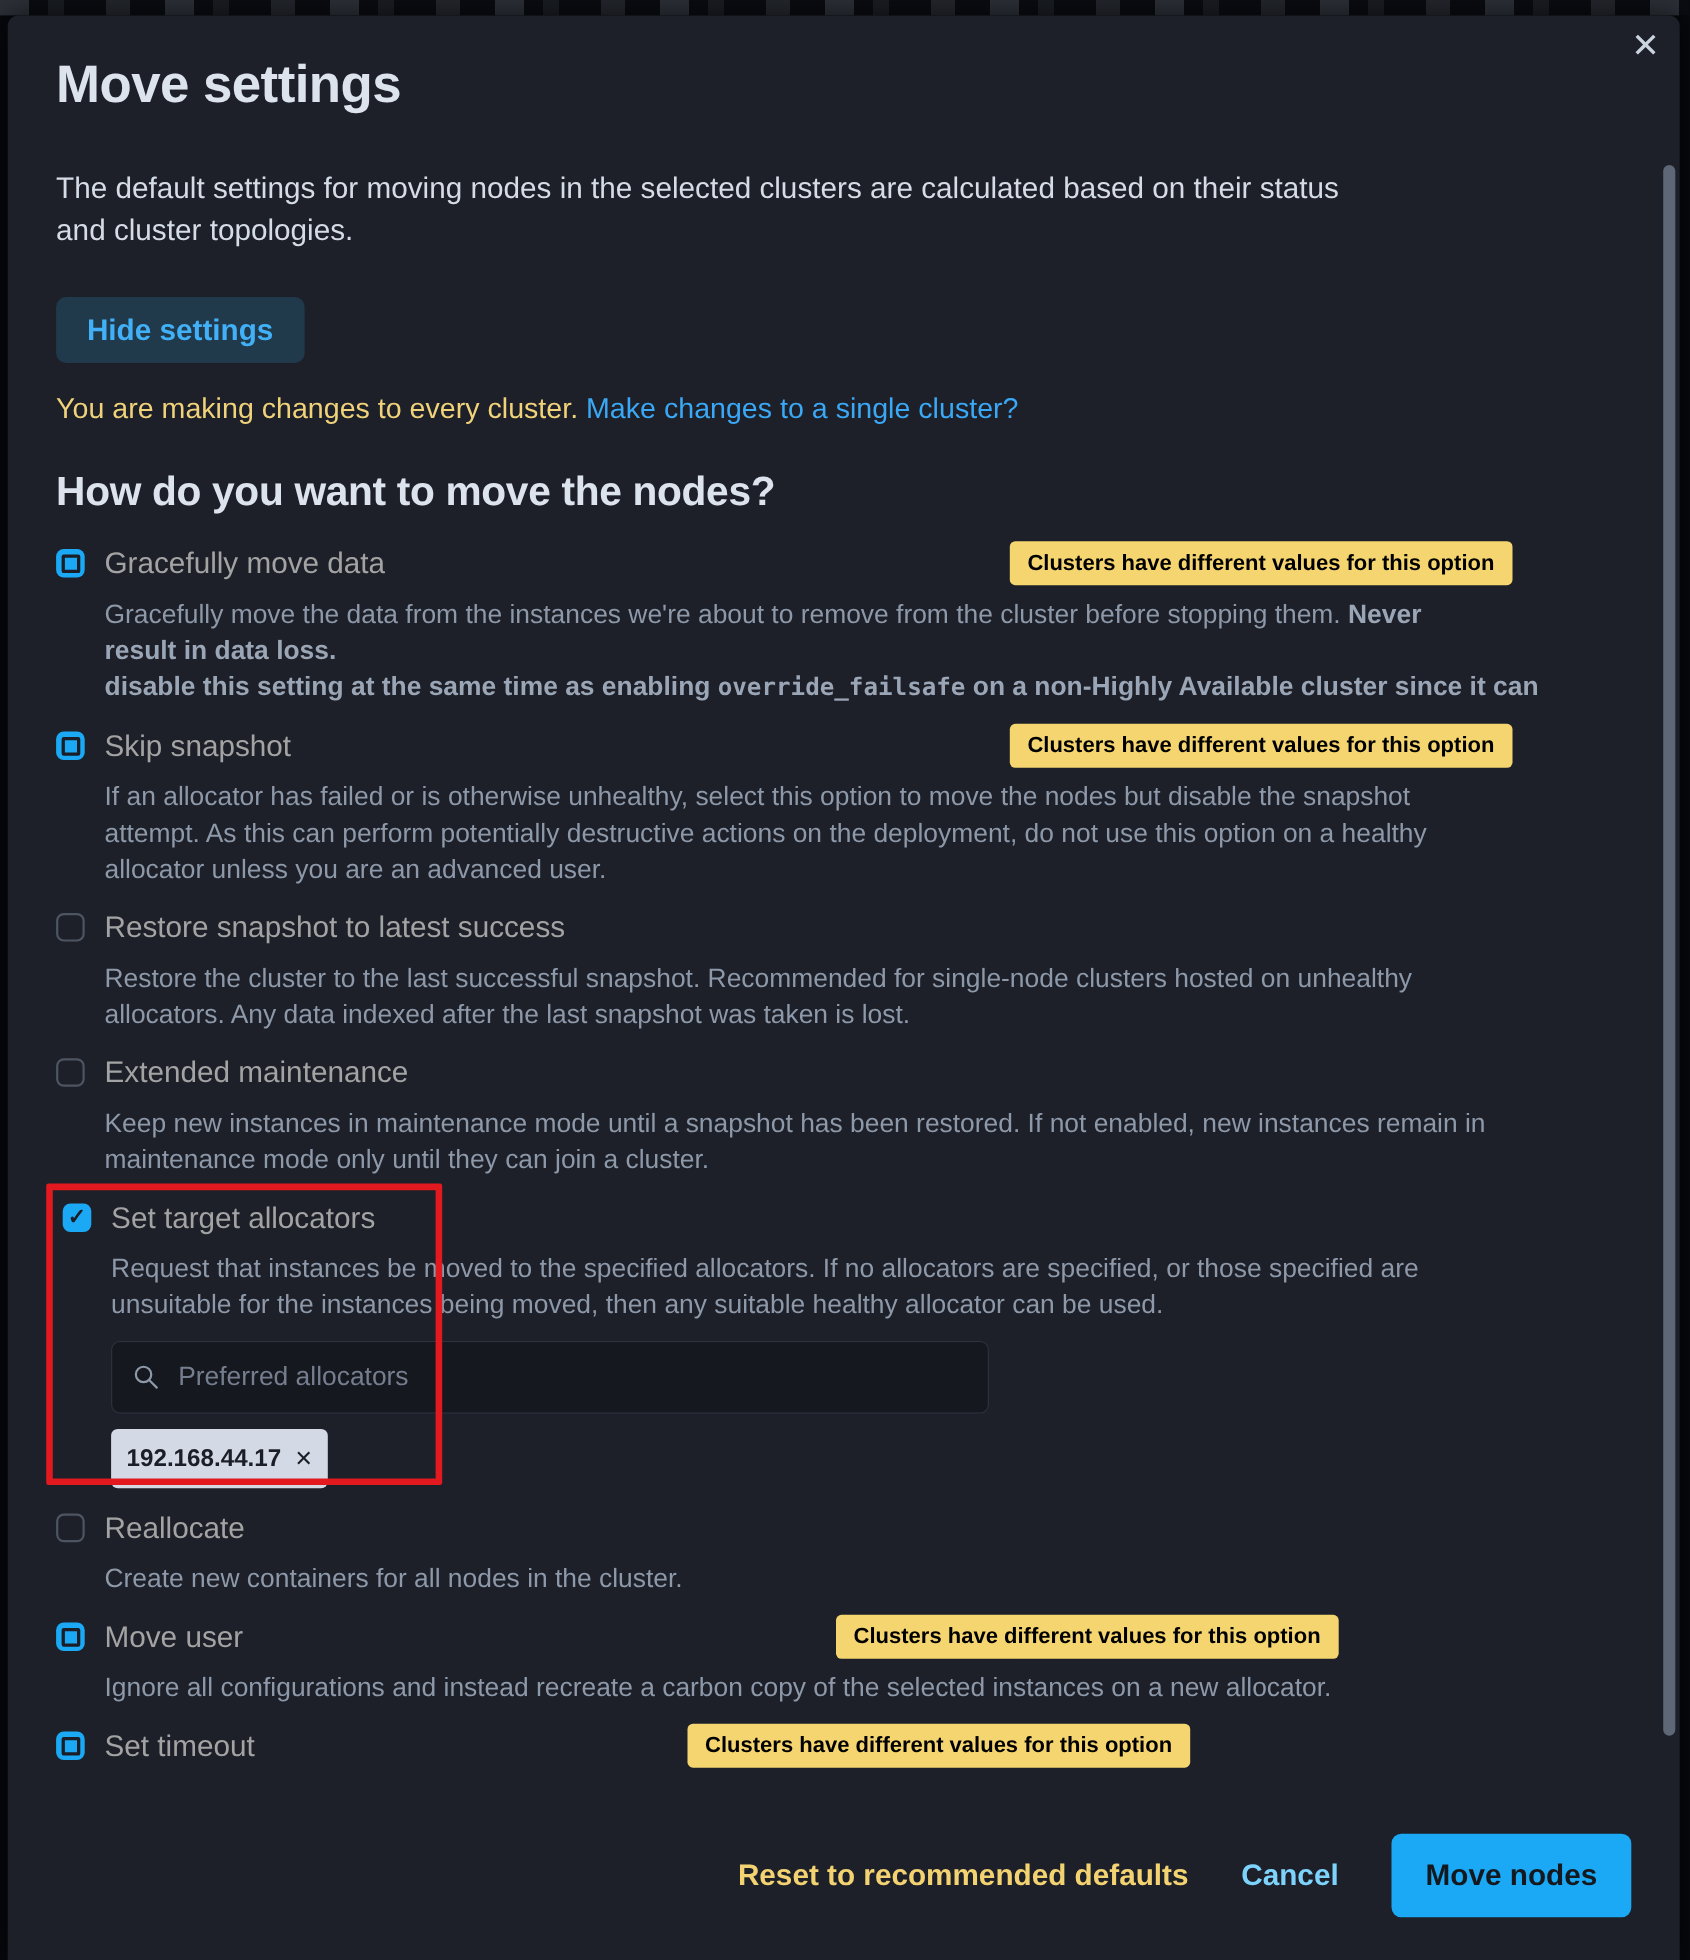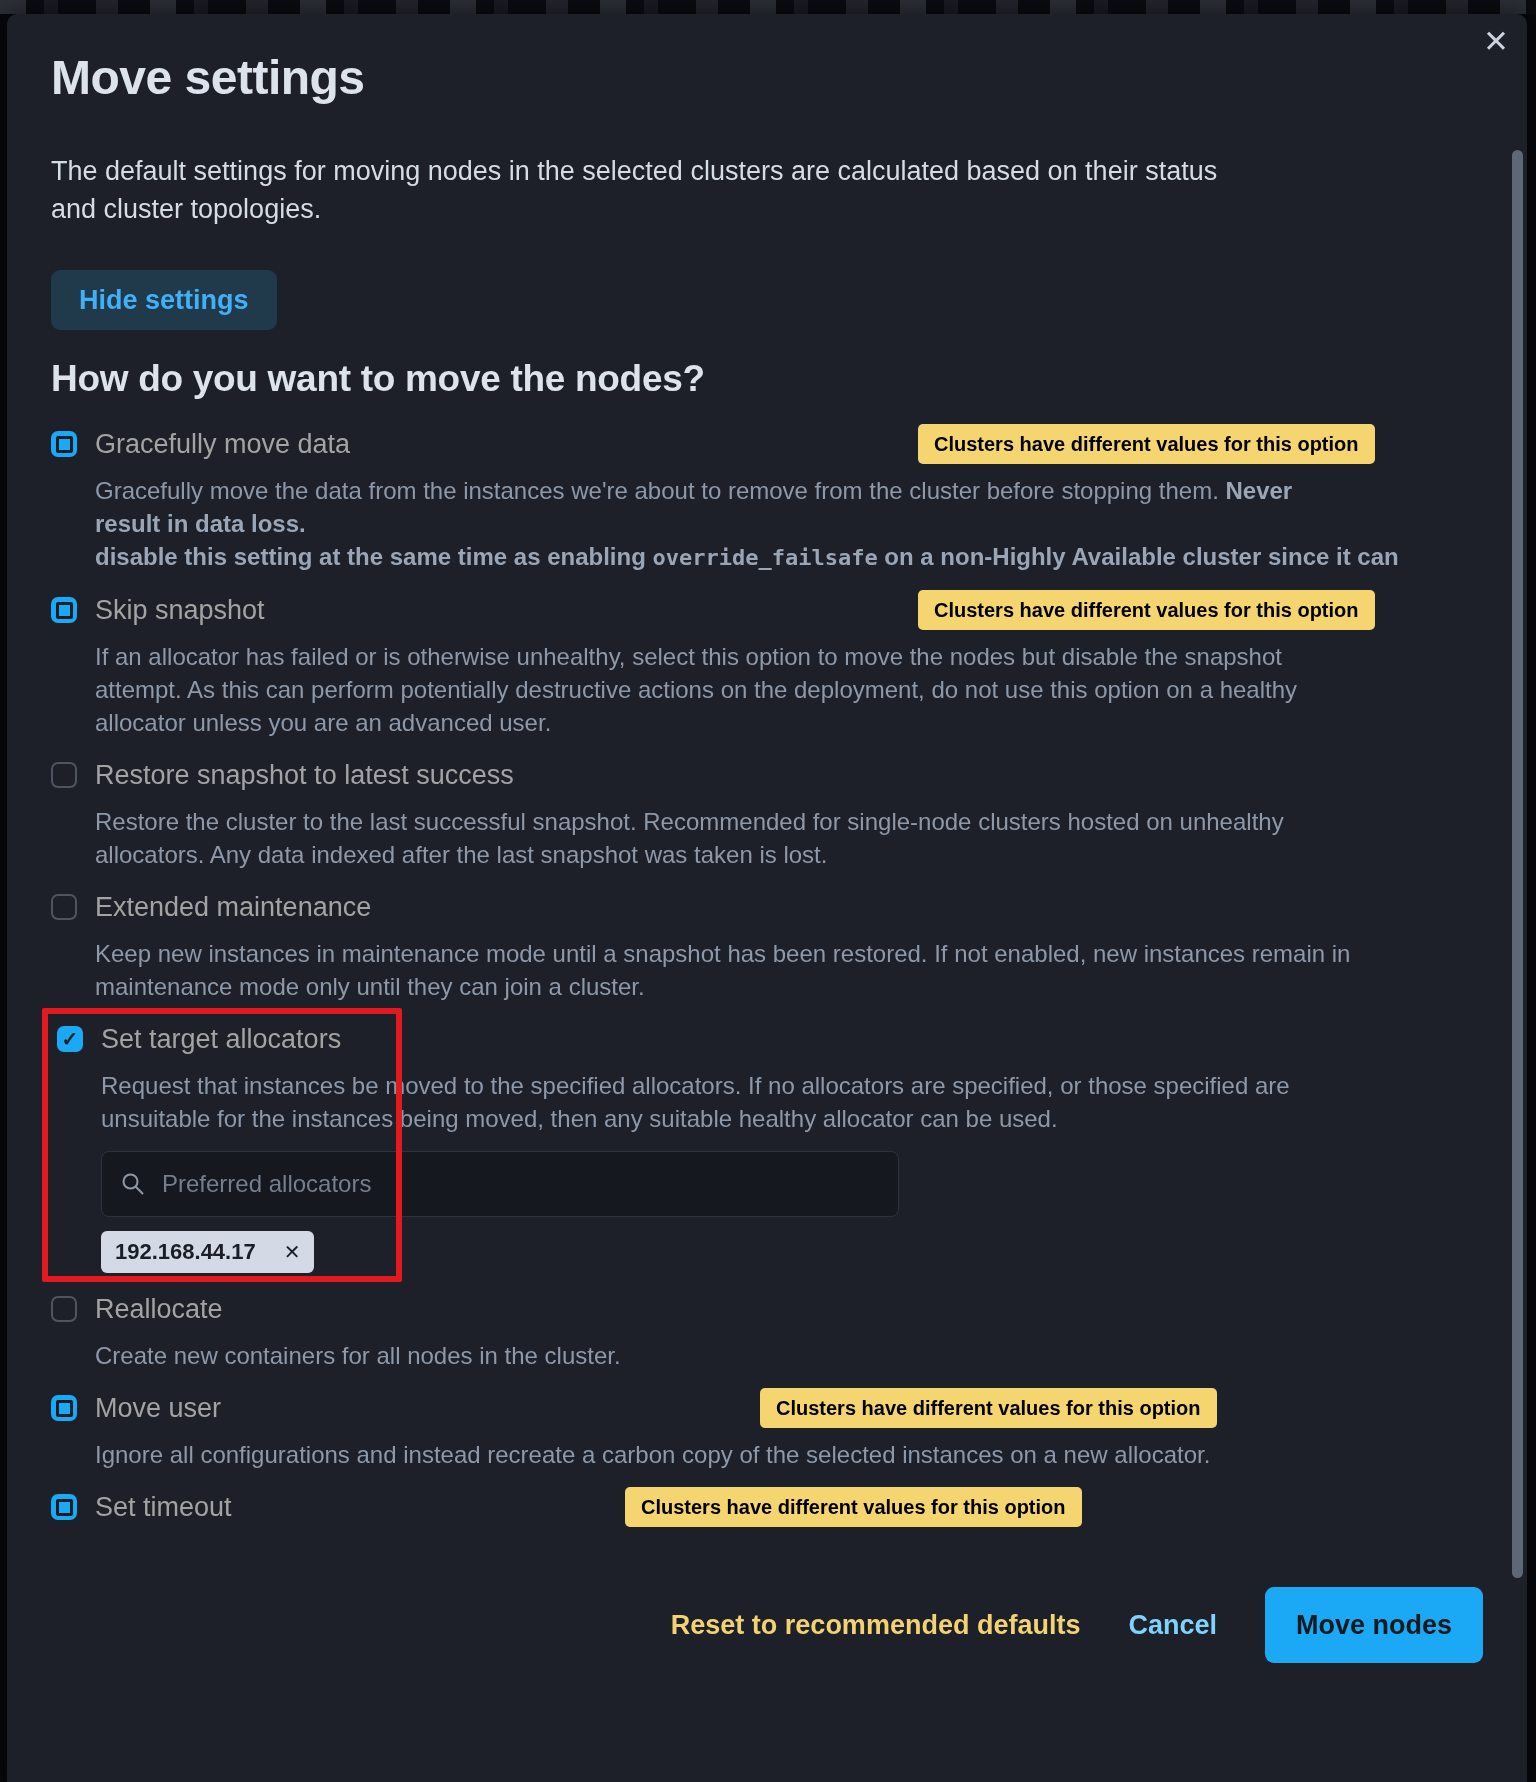--- a/index.html
+++ b/index.html
@@ -48,21 +48,21 @@
 
   .sec5{margin-top:36px;margin-left:6px;}
   .red-box{position:absolute;left:-15px;top:-15px;width:360px;height:274px;box-sizing:border-box;
     border:6px solid #e2191f;border-radius:2px;pointer-events:none;z-index:5;}
   .alloc-input{margin:16px 0 0 0;width:798px;height:66px;box-sizing:border-box;display:flex;align-items:center;
     background:#16181f;border:1px solid #2e3340;border-radius:8px;padding:0 18px;gap:14px;}
   .alloc-input input{flex:1;background:transparent;border:none;outline:none;color:#ef4444;
     font-size:24px;font-family:"Liberation Sans",sans-serif;}
   .alloc-input input::placeholder{color:#757e8e;}
   .search-svg{flex:0 0 auto;}
-  .tag{display:inline-flex;align-items:center;margin-top:14px;height:42px;padding:0 14px;gap:28px;
+  .tag{display:inline-flex;align-items:center;margin-top:14px;height:54px;padding:0 14px;gap:12px;
     background:#d3dae6;border-radius:6px;color:#1b1e26;font-size:22px;font-weight:700;}
   .tag .tag-x{font-size:20px;font-weight:400;cursor:pointer;color:#1b1e26;}
 
   .footer{display:flex;align-items:center;justify-content:flex-end;gap:48px;margin-top:64px;height:76px;}
   .reset-link{color:#f3d371;font-size:27px;font-weight:700;cursor:pointer;}
   .cancel-link{color:#7dd3fc;font-size:27px;font-weight:700;cursor:pointer;}
   .submit-btn{display:inline-flex;align-items:center;justify-content:center;height:76px;padding:0 31px;
     background:#1ba9f5;border:none;border-radius:9px;color:#14191f;font-size:27px;font-weight:700;
     font-family:"Liberation Sans",sans-serif;cursor:pointer;}
 
@@ -77,20 +77,21 @@
 
   <div class="modal">
     <span class="close-x">✕</span>
 
     <h1 class="title">Move settings</h1>
 
     <p class="intro">The default settings for moving nodes in the selected clusters are calculated based on their status and cluster topologies.</p>
 
     <button class="hide-btn">Hide settings</button>
 
+    <div class="notice"><span>You are making changes to every cluster. </span><a>Make changes to a single cluster?</a></div>
 
     <h2 class="q">How do you want to move the nodes?</h2>
 
     
     <div class="opt">
       <div class="opt-head">
         <span class="cb cb-mixed">
             <span class="cb-inner"></span>
           </span>
         <span class="opt-label">Gracefully move data</span>

